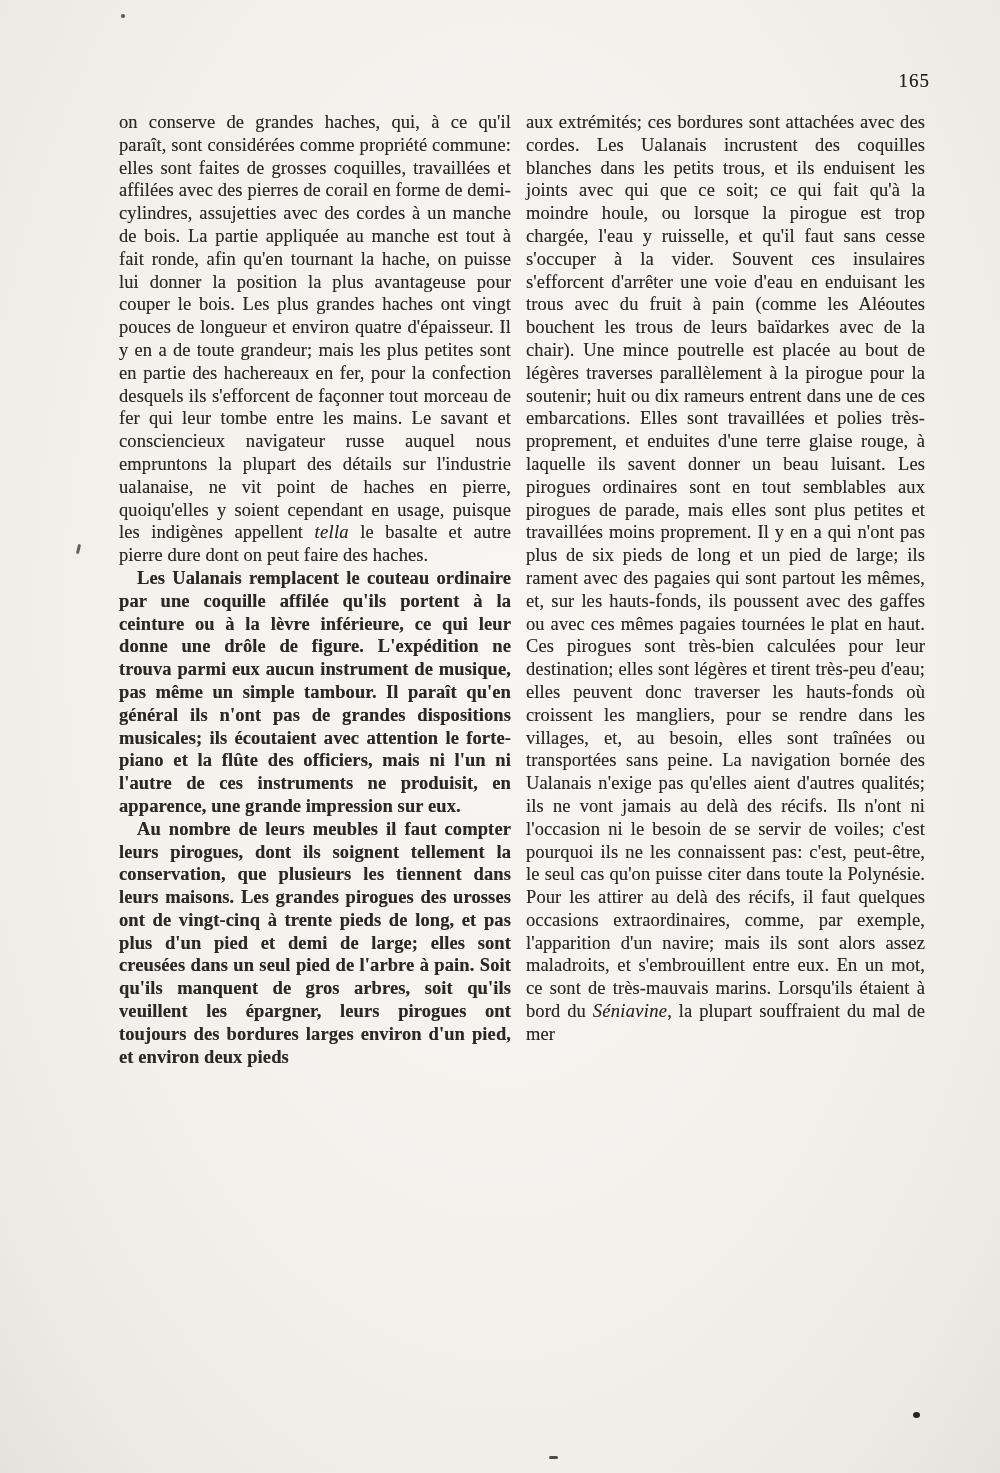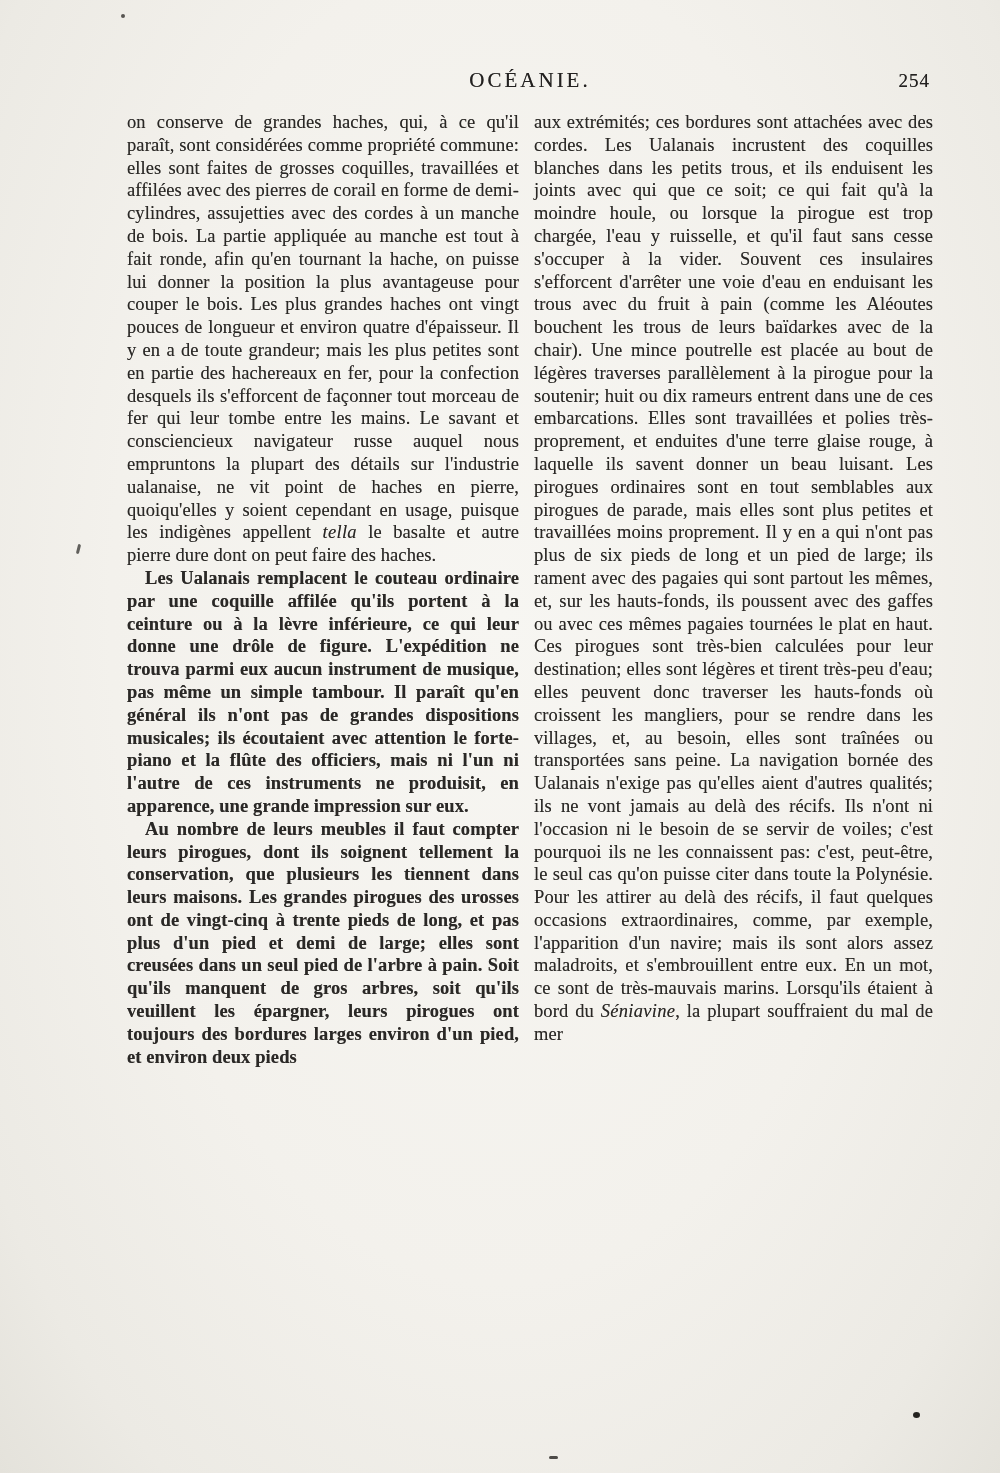--- a/index.html
+++ b/index.html
@@ -43,21 +43,21 @@
     right: 3px;
     top: 2px;
     font-size: 19px;
     letter-spacing: 1px;
     color: #232120;
     text-shadow: 0 0 0.6px rgba(20,18,16,0.55);
   }
   .columns {
     position: absolute;
     top: 111px;
-    left: 127px;
+    left: 119px;
     width: 806px;
     display: flex;
     gap: 15px;
   }
   .column {
     text-align: justify;
     font-size: 18.5px;
     line-height: 22.8px;
     letter-spacing: 0.1px;
     color: #2a2826;
@@ -100,22 +100,21 @@
     border-radius: 2px;
     opacity: 0.8;
   }
 </style>
 </head>
 <body>
 
 <div class="page">
 
   <div class="header">
-    <span class="header-title">OCÉANIE.</span>
-    <span class="page-number">254</span>
+    <span class="page-number">165</span>
   </div>
 
   <div class="columns">
     <div class="column column-left" id="col-left">
         <p class="par"><span>on conserve de grandes haches, qui, à ce qu'il paraît, sont considérées comme propriété commune: elles sont faites de grosses coquilles, travaillées et affilées avec des pierres de corail en forme de demi-cylindres, assujetties avec des cordes à un manche de bois. La partie appliquée au manche est tout à fait ronde, afin qu'en tournant la hache, on puisse lui donner la position la plus avantageuse pour couper le bois. Les plus grandes haches ont vingt pouces de longueur et environ quatre d'épaisseur. Il y en a de toute grandeur; mais les plus petites sont en partie des hachereaux en fer, pour la confection desquels ils s'efforcent de façonner tout morceau de fer qui leur tombe entre les mains. Le savant et consciencieux navigateur russe auquel nous empruntons la plupart des détails sur l'industrie ualanaise, ne vit point de haches en pierre, quoiqu'elles y soient cependant en usage, puisque les indigènes appellent </span><i>tella</i><span> le basalte et autre pierre dure dont on peut faire des haches.</span></p>
         <p class="par indent"><span>Les Ualanais remplacent le couteau ordinaire par une coquille affilée qu'ils portent à la ceinture ou à la lèvre inférieure, ce qui leur donne une drôle de figure. L'expédition ne trouva parmi eux aucun instrument de musique, pas même un simple tambour. Il paraît qu'en général ils n'ont pas de grandes dispositions musicales; ils écoutaient avec attention le forte-piano et la flûte des officiers, mais ni l'un ni l'autre de ces instruments ne produisit, en apparence, une grande impression sur eux.</span></p>
         <p class="par indent"><span>Au nombre de leurs meubles il faut compter leurs pirogues, dont ils soignent tellement la conservation, que plusieurs les tiennent dans leurs maisons. Les grandes pirogues des urosses ont de vingt-cinq à trente pieds de long, et pas plus d'un pied et demi de large; elles sont creusées dans un seul pied de l'arbre à pain. Soit qu'ils manquent de gros arbres, soit qu'ils veuillent les épargner, leurs pirogues ont toujours des bordures larges environ d'un pied, et environ deux pieds</span></p>
       </div>
     <div class="column column-right" id="col-right">
         <p class="par"><span>aux extrémités; ces bordures sont attachées avec des cordes. Les Ualanais incrustent des coquilles blanches dans les petits trous, et ils enduisent les joints avec qui que ce soit; ce qui fait qu'à la moindre houle, ou lorsque la pirogue est trop chargée, l'eau y ruisselle, et qu'il faut sans cesse s'occuper à la vider. Souvent ces insulaires s'efforcent d'arrêter une voie d'eau en enduisant les trous avec du fruit à pain (comme les Aléoutes bouchent les trous de leurs baïdarkes avec de la chair). Une mince poutrelle est placée au bout de légères traverses parallèlement à la pirogue pour la soutenir; huit ou dix rameurs entrent dans une de ces embarcations. Elles sont travaillées et polies très-proprement, et enduites d'une terre glaise rouge, à laquelle ils savent donner un beau luisant. Les pirogues ordinaires sont en tout semblables aux pirogues de parade, mais elles sont plus petites et travaillées moins proprement. Il y en a qui n'ont pas plus de six pieds de long et un pied de large; ils rament avec des pagaies qui sont partout les mêmes, et, sur les hauts-fonds, ils poussent avec des gaffes ou avec ces mêmes pagaies tournées le plat en haut. Ces pirogues sont très-bien calculées pour leur destination; elles sont légères et tirent très-peu d'eau; elles peuvent donc traverser les hauts-fonds où croissent les mangliers, pour se rendre dans les villages, et, au besoin, elles sont traînées ou transportées sans peine. La navigation bornée des Ualanais n'exige pas qu'elles aient d'autres qualités; ils ne vont jamais au delà des récifs. Ils n'ont ni l'occasion ni le besoin de se servir de voiles; c'est pourquoi ils ne les connaissent pas: c'est, peut-être, le seul cas qu'on puisse citer dans toute la Polynésie. Pour les attirer au delà des récifs, il faut quelques occasions extraordinaires, comme, par exemple, l'apparition d'un navire; mais ils sont alors assez maladroits, et s'embrouillent entre eux. En un mot, ce sont de très-mauvais marins. Lorsqu'ils étaient à bord du </span><i>Séniavine</i><span>, la plupart souffraient du mal de mer</span></p>

